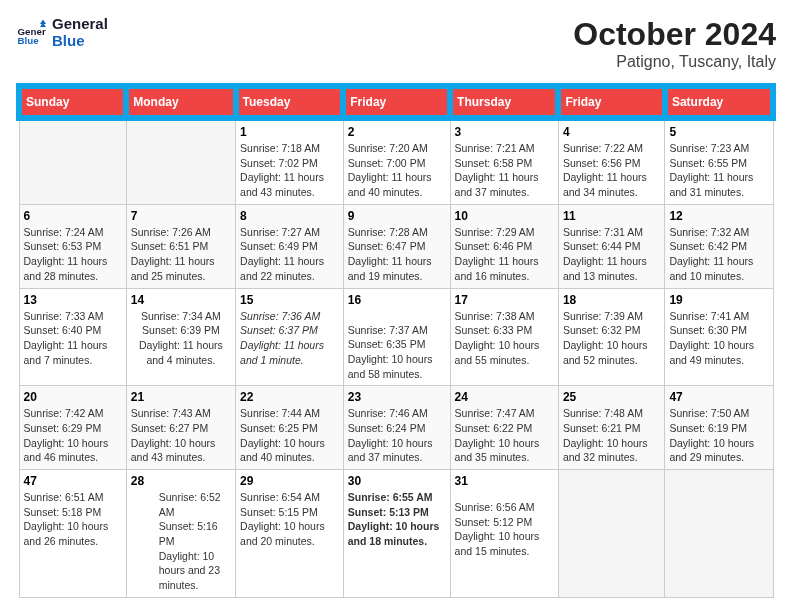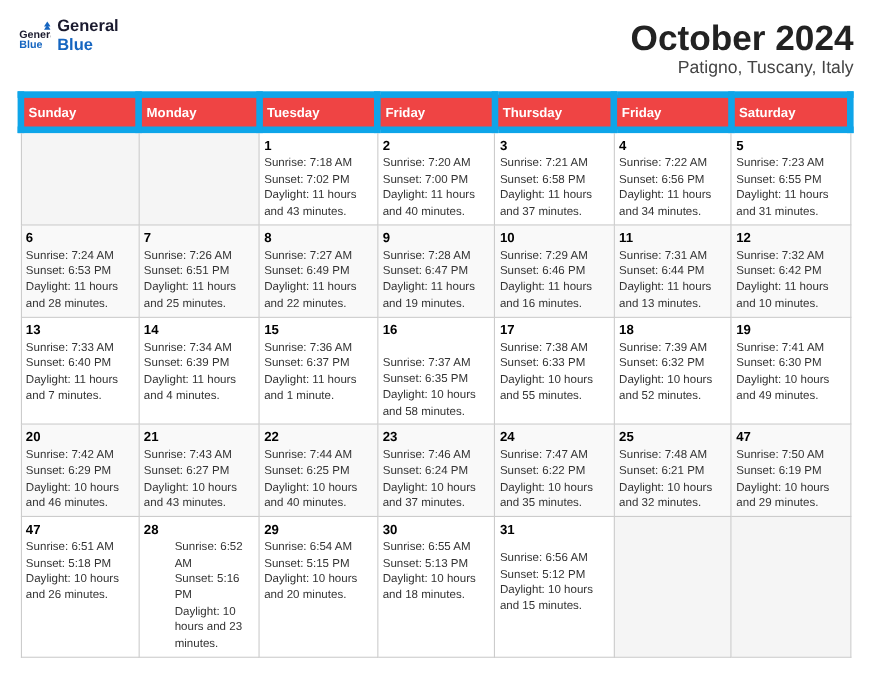--- a/index.html
+++ b/index.html
@@ -195,27 +195,27 @@
       </tr>
       <tr>
         <td>
           <span class="day-number">13</span>
           <div class="day-info" style="white-space: pre-line;">Sunrise: 7:33 AM
 Sunset: 6:40 PM
 Daylight: 11 hours and 7 minutes.</div>
         </td>
         <td>
           <span class="day-number">14</span>
-          <div class="day-info" style="white-space: pre-line;">Sunrise: 7:34 AM
+          <div class="day-info" style="white-space: pre-line; text-align: center;">Sunrise: 7:34 AM
 Sunset: 6:39 PM
 Daylight: 11 hours and 4 minutes.</div>
         </td>
         <td>
           <span class="day-number">15</span>
-          <div class="day-info" style="white-space: pre-line;">Sunrise: 7:36 AM
+          <div class="day-info" style="white-space: pre-line; font-style: italic;">Sunrise: 7:36 AM
 Sunset: 6:37 PM
 Daylight: 11 hours and 1 minute.</div>
         </td>
         <td>
           <span class="day-number">16</span>
           <div class="day-info" style="white-space: pre-line; margin-top: 16px;">Sunrise: 7:37 AM
 Sunset: 6:35 PM
 Daylight: 10 hours and 58 minutes.</div>
         </td>
         <td>
@@ -295,21 +295,21 @@
 Daylight: 10 hours and 23 minutes.</div>
         </td>
         <td>
           <span class="day-number">29</span>
           <div class="day-info" style="white-space: pre-line;">Sunrise: 6:54 AM
 Sunset: 5:15 PM
 Daylight: 10 hours and 20 minutes.</div>
         </td>
         <td>
           <span class="day-number">30</span>
-          <div class="day-info" style="white-space: pre-line;">Sunrise: 6:55 AM
+          <div class="day-info" style="white-space: pre-line; font-weight: bold;">Sunrise: 6:55 AM
 Sunset: 5:13 PM
 Daylight: 10 hours and 18 minutes.</div>
         </td>
         <td>
           <span class="day-number">31</span>
           <div class="day-info" style="white-space: pre-line; margin-top: 12px;">Sunrise: 6:56 AM
 Sunset: 5:12 PM
 Daylight: 10 hours and 15 minutes.</div>
         </td>
         <td class="empty"></td>

